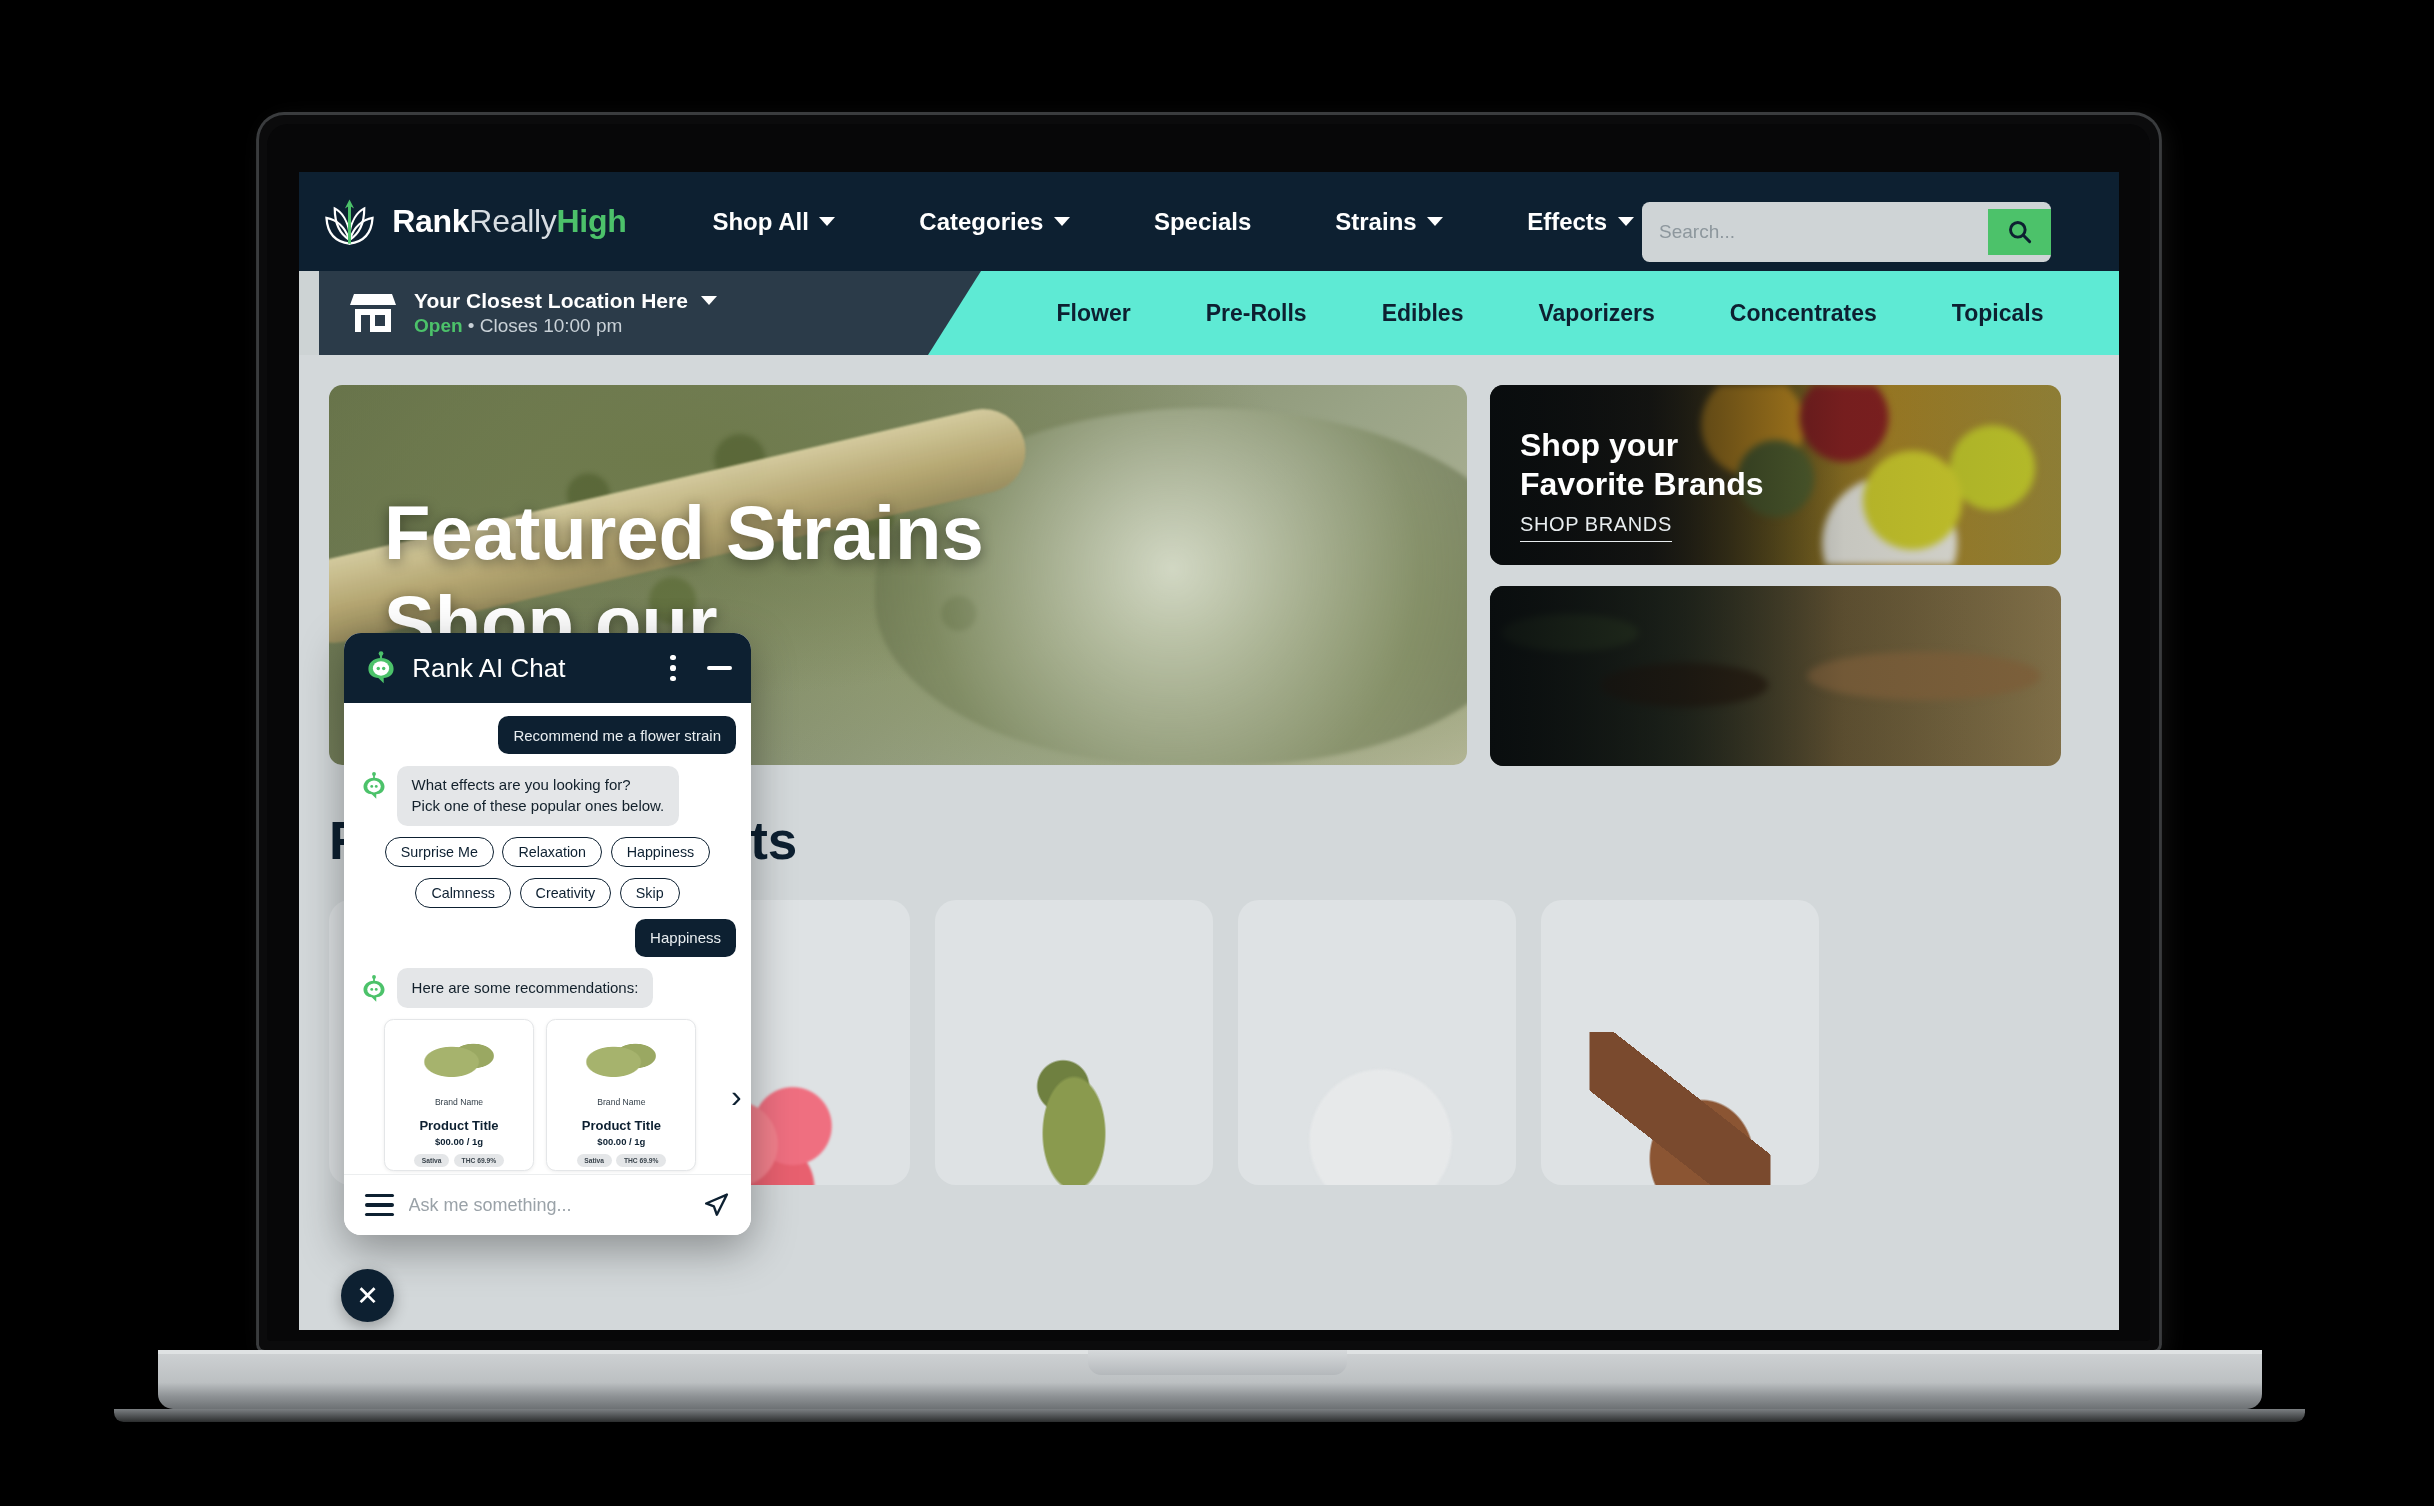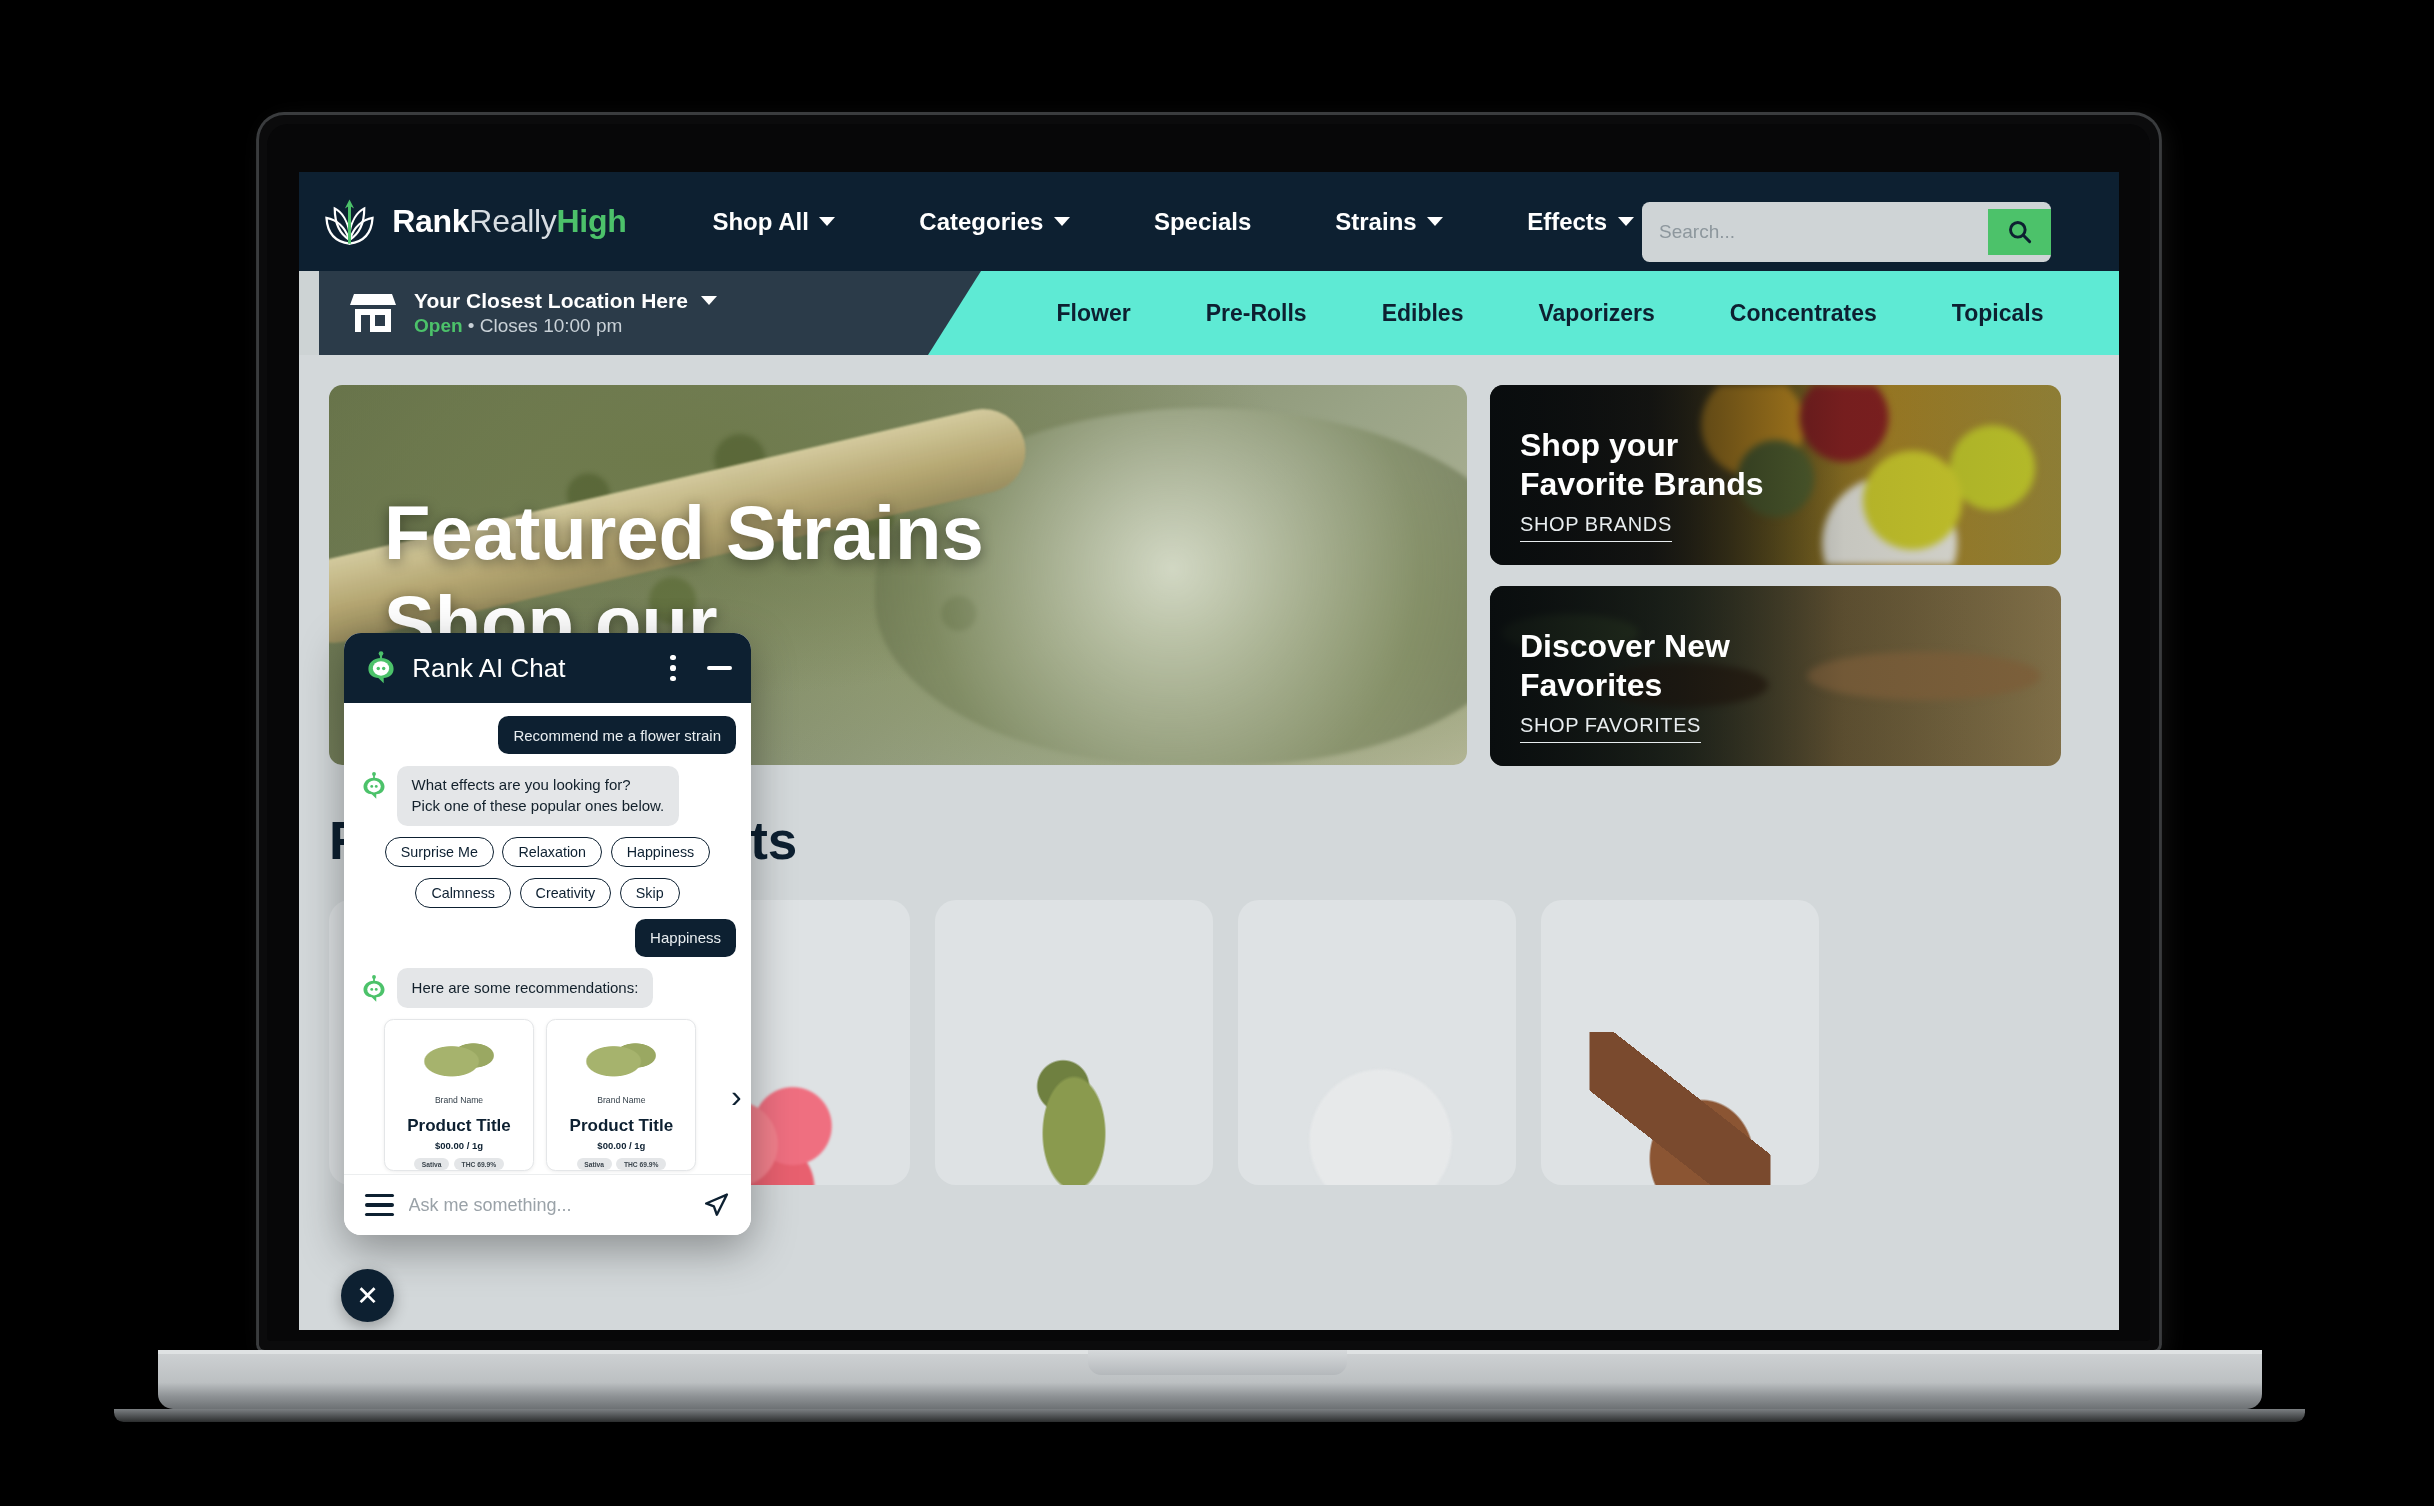--- a/index.html
+++ b/index.html
@@ -321,21 +321,21 @@
     flex: none;
   }
   .cc-img {
     width: 99px; height: 59px;
     background:
       radial-gradient(ellipse 38px 21px at 42% 54%, #a6b36d 0 70%, transparent 74%),
       radial-gradient(ellipse 28.5px 17px at 64% 44%, #9aa862 0 70%, transparent 74%);
     filter: blur(0.4px);
   }
   .cc-brand { font-size: 8.6px; color: #34404a; margin-top: 7.6px; }
-  .cc-title { font-size: 17px; font-weight: 700; color: #0d2031; margin-top: 11px; }
+  .cc-title { font-size: 13px; font-weight: 700; color: #0d2031; margin-top: 11px; }
   .cc-price { font-size: 9.5px; font-weight: 700; color: #0d2031; margin-top: 3.8px; }
   .cc-badges { display: flex; gap: 4.8px; margin-top: 6.7px; }
   .cc-badge {
     background: #e4e6e8; color: #3b454d;
     font-size: 6.7px; font-weight: 700;
     border-radius: 950px; padding: 2.9px 7.6px;
   }
   .car-next {
     position: absolute; right: -5.7px; top: 61px;
     font-size: 32px; color: #0d2031; font-weight: 300;
@@ -480,27 +480,20 @@
                 <div>Shop your</div>
                 <div>Favorite Brands</div>
               </div>
               <div class="promo-cta">SHOP BRANDS</div>
             </div>
           </div>
 
           <div class="promo promo-2">
             <div class="pimg"></div>
             <div class="promo-scrim"></div>
-            <div class="promo-body">
-              <div class="promo-title">
-                <div>Discover New</div>
-                <div>Favorites</div>
-              </div>
-              <div class="promo-cta">SHOP FAVORITES</div>
-            </div>
           </div>
         </div>
       </div>
 
       <div class="featured">
         <div class="featured-title">Featured Products</div>
         <div class="prod-grid">
           <div class="prod-card">
             <div class="prod-thumb t-gummy"></div>
           </div>

